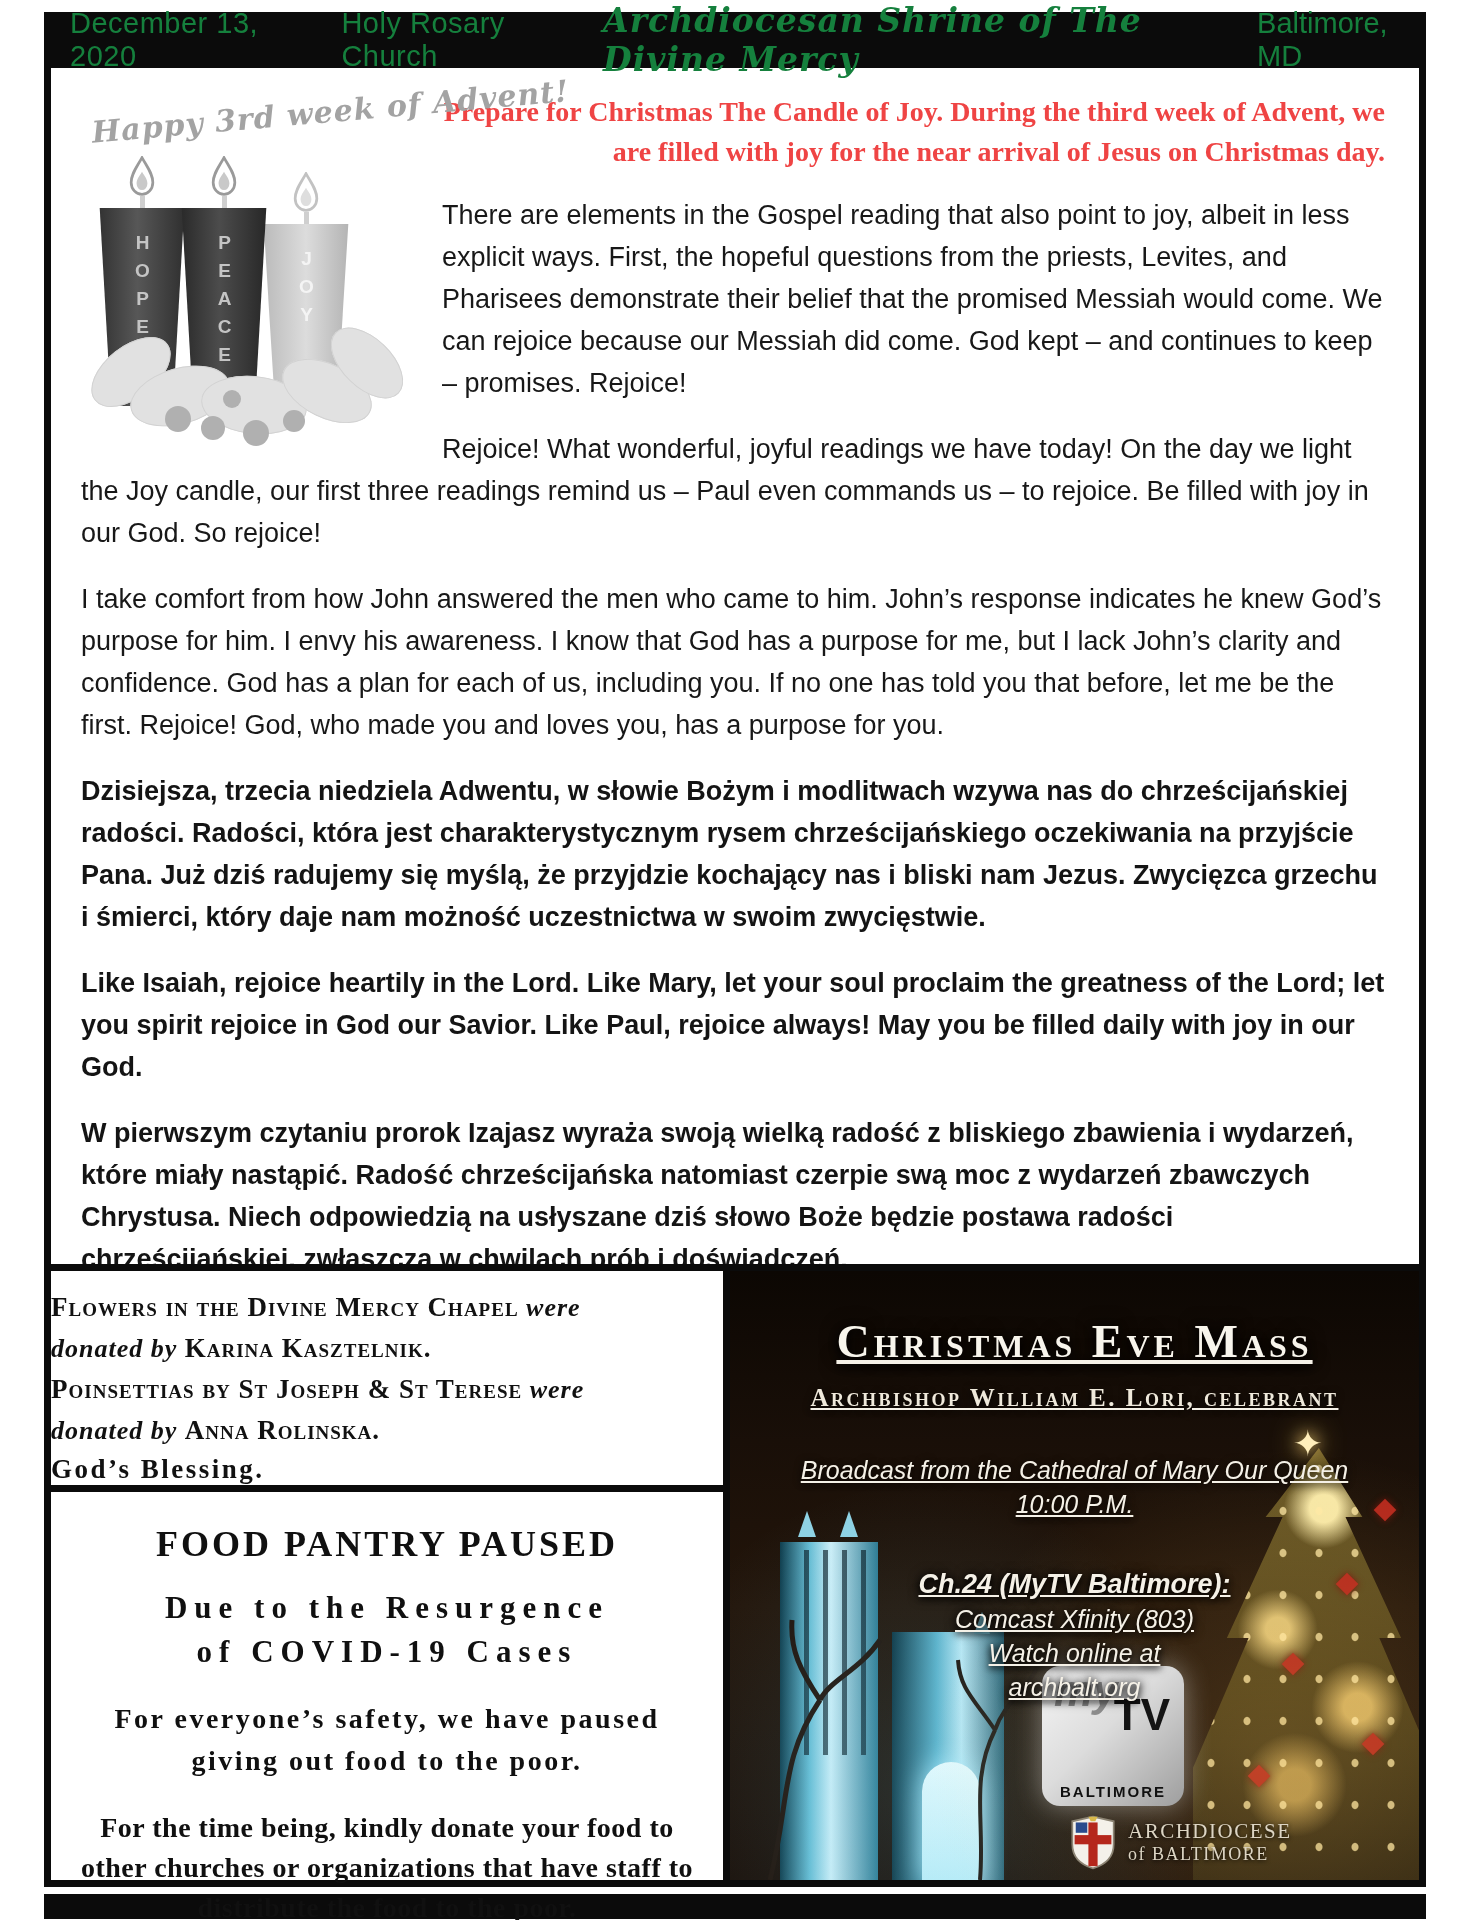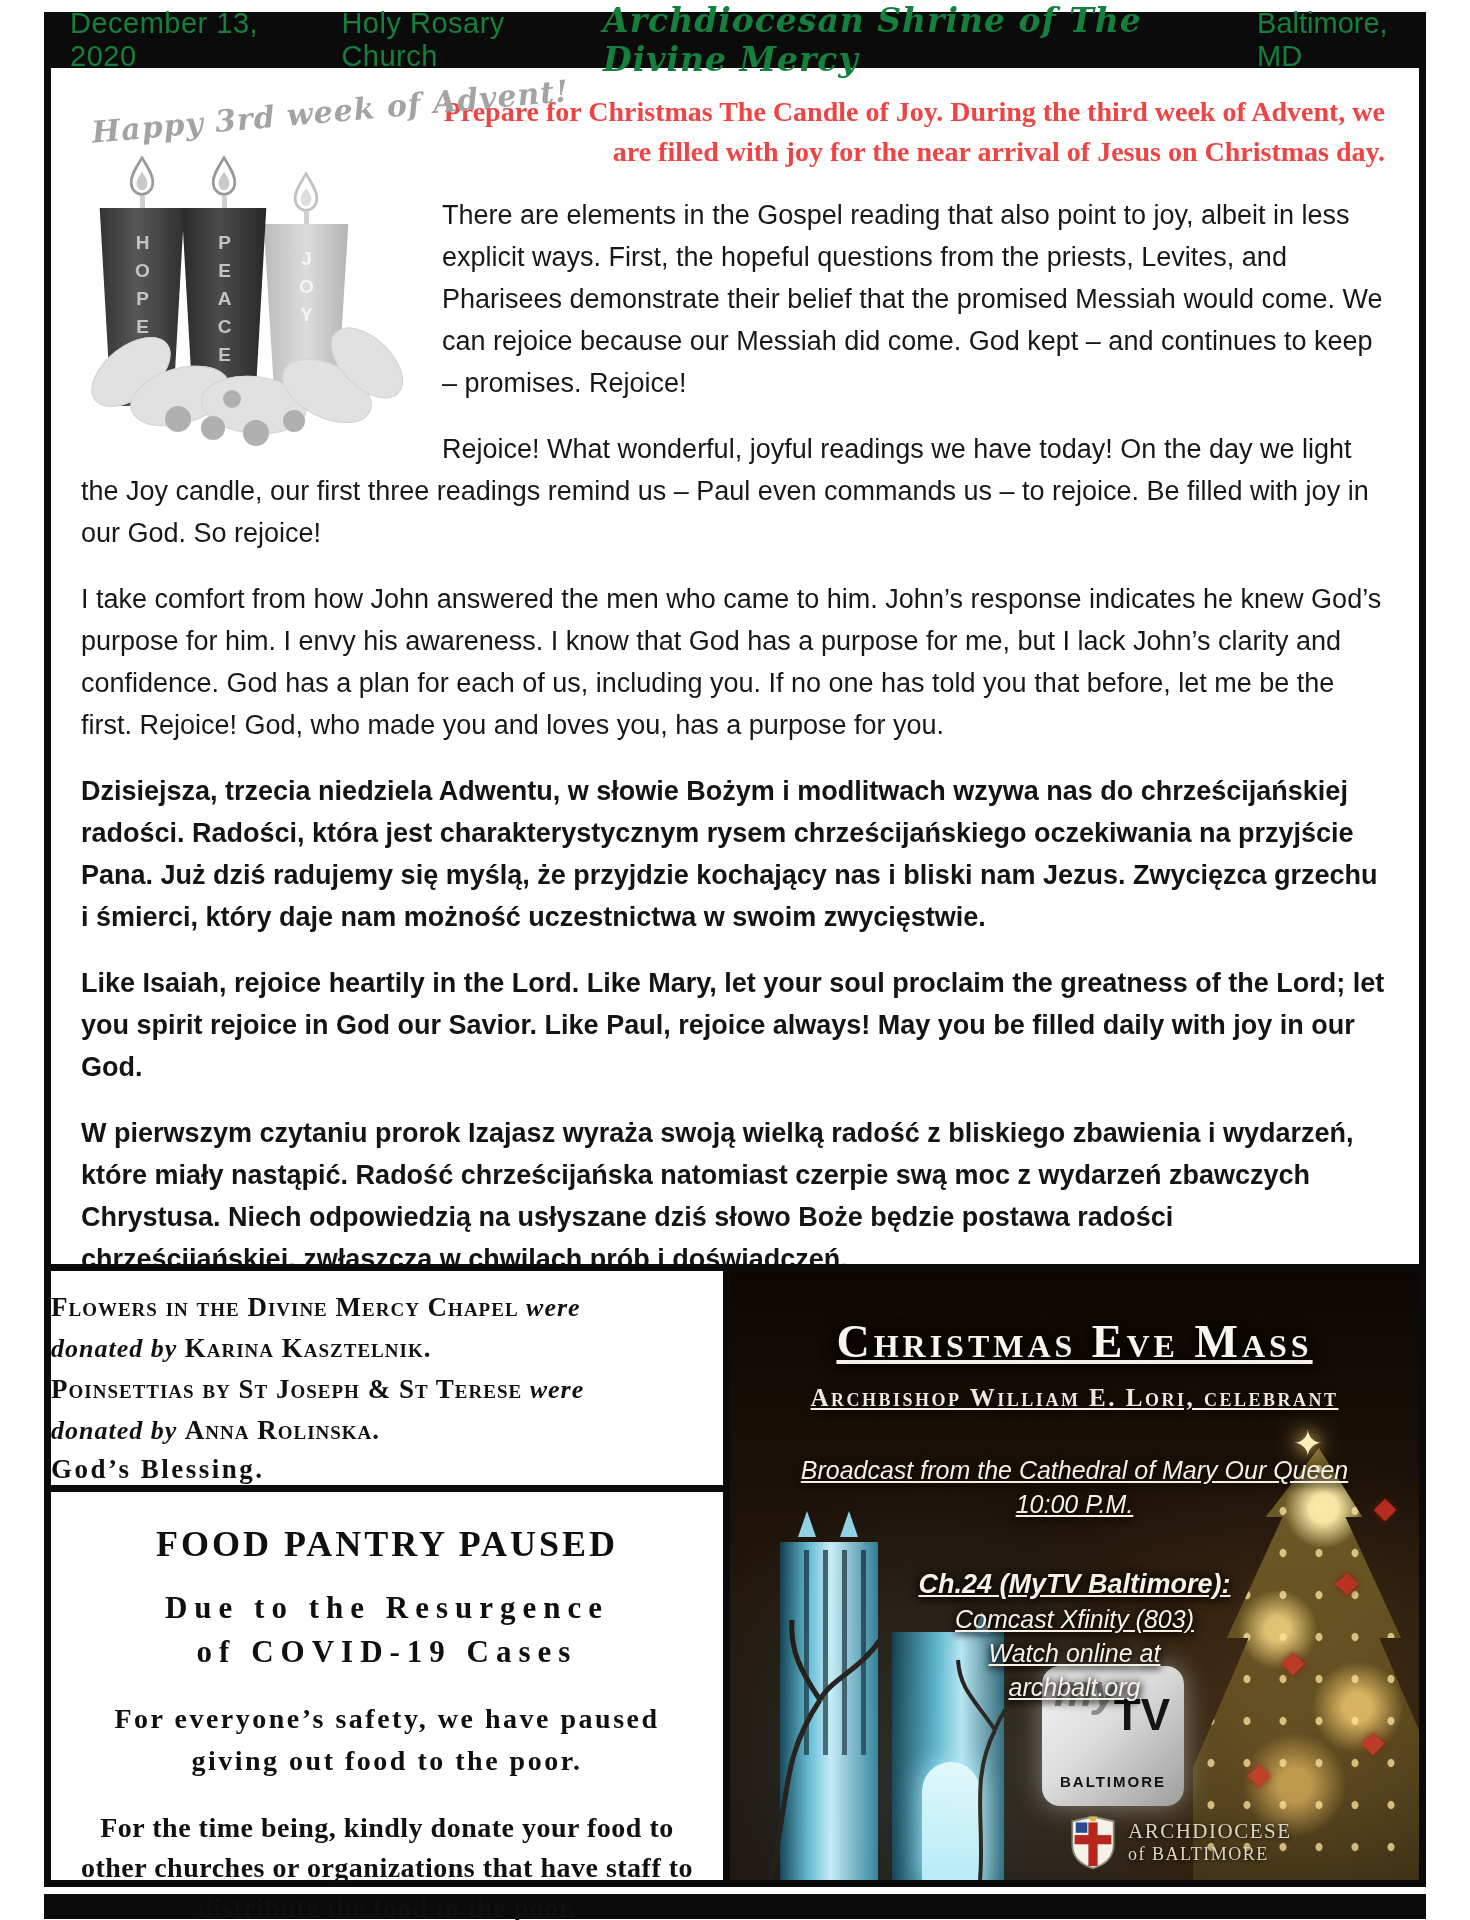--- a/index.html
+++ b/index.html
@@ -107,21 +107,21 @@
           font-size:36px; text-shadow:0 0 16px #ffd97a, 0 0 30px #ffcf5e; }
   .tree-star::after { content:"✦"; }
   .bow { position:absolute; width:16px; height:16px; background:#b3271c; transform:rotate(45deg);
          box-shadow:0 0 7px #70120b; z-index:3; }
 
   .mytv { position:absolute; left:312px; bottom:74px; width:142px; height:140px; z-index:4;
           background:linear-gradient(135deg,#f5f5f5 0%,#dcdcdc 45%,#9e9e9e 100%);
           border-radius:18px; box-shadow:0 0 28px rgba(255,255,255,.4); text-align:left; }
   .mytv .my { position:absolute; top:0; left:12px; font:italic 700 44px "Liberation Sans",sans-serif; color:#8d8d8d; }
   .mytv .tv { position:absolute; top:24px; right:14px; font:700 44px "Liberation Sans",sans-serif; color:#141414; }
-  .mytv .balt { position:absolute; bottom:16px; left:0; right:0; text-align:center;
+  .mytv .balt { position:absolute; bottom:6px; left:0; right:0; text-align:center;
           font:700 15px "Liberation Sans",sans-serif; letter-spacing:2px; color:#101010; }
 
   .arch-logo { position:absolute; left:340px; bottom:10px; display:flex; align-items:center; gap:12px; z-index:4; }
   .arch-text { text-align:left; color:#ddd5c4; text-shadow:0 1px 4px #000; }
   .arch-l1 { font:400 21px "Liberation Serif",serif; letter-spacing:1.5px; }
   .arch-l2 { font:400 18px "Liberation Serif",serif; letter-spacing:1.5px; }
 
   .footer-bar { height:25px; background:#0b0b0b; margin-top:7px; }
 </style>
 </head>

